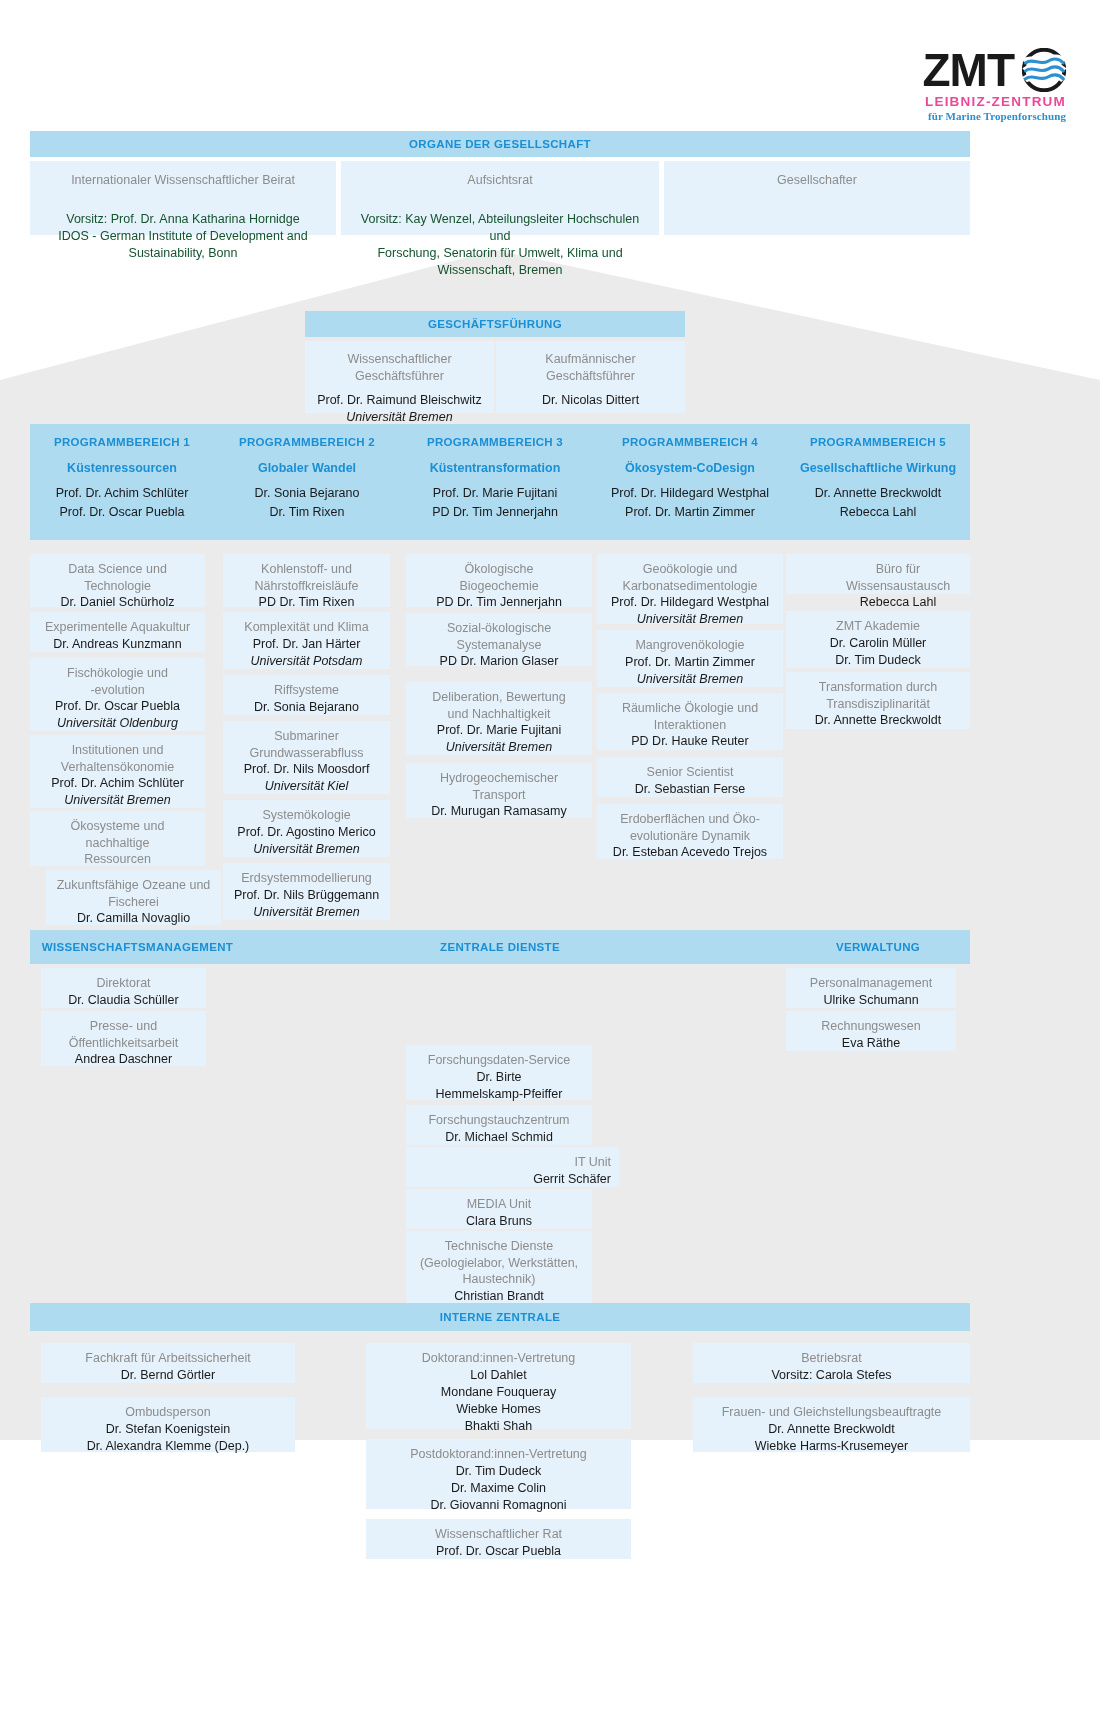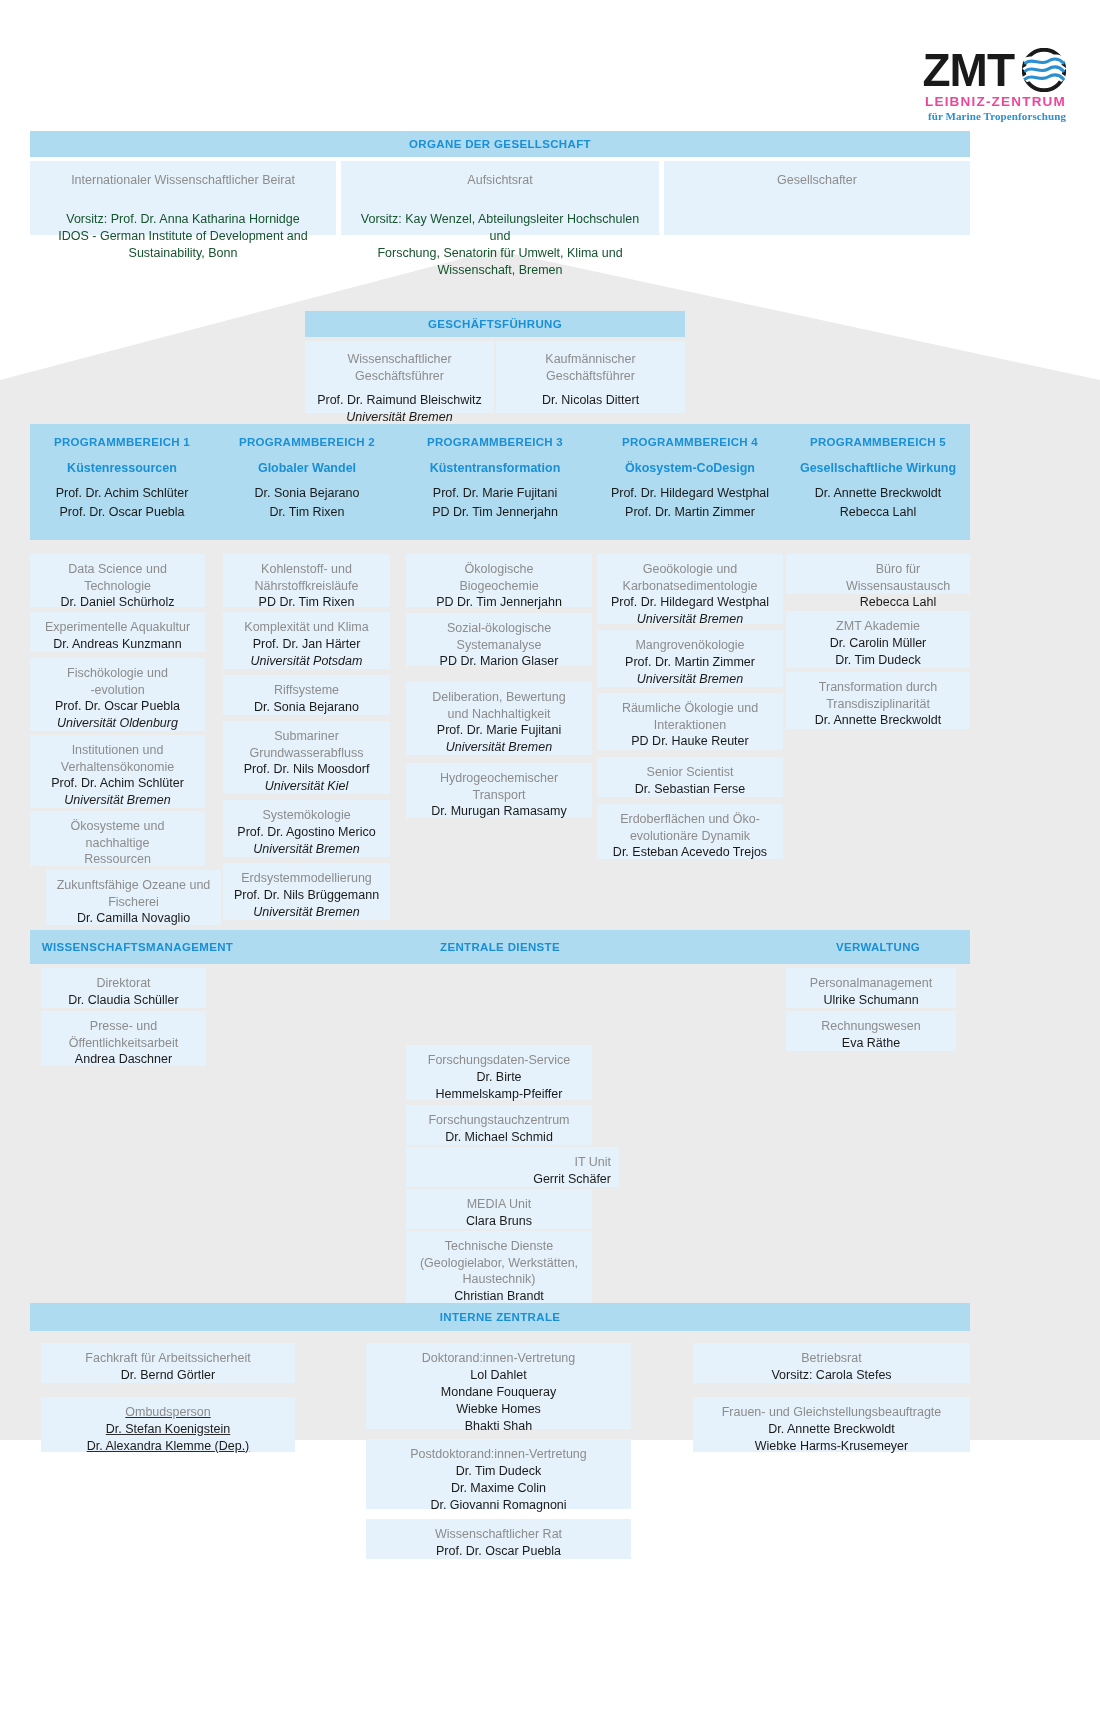--- a/index.html
+++ b/index.html
@@ -352,21 +352,21 @@
     <div class="n ml">Eva Räthe</div>
   </div>
 
   <div class="gremband"></div>
   <div class="grem-lbl">INTERNE ZENTRALE</div>
 
   <div class="card" style="left:41px;top:1343px;width:254px;height:40px;">
     <div class="t ml">Fachkraft für Arbeitssicherheit</div>
     <div class="n ml">Dr. Bernd Görtler</div>
   </div>
-  <div class="card" style="left:41px;top:1397px;width:254px;height:55px;text-decoration:underline;">
+  <div class="card" style="left:41px;top:1397px;width:254px;height:55px;">
     <div class="t ml">Ombudsperson</div>
     <div class="n ml">Dr. Stefan Koenigstein<br>Dr. Alexandra Klemme (Dep.)</div>
   </div>
 
   <div class="card" style="left:366px;top:1343px;width:265px;height:86px;">
     <div class="t ml">Doktorand:innen-Vertretung</div>
     <div class="n ml">Lol Dahlet<br>Mondane Fouqueray<br>Wiebke Homes<br>Bhakti Shah</div>
   </div>
   <div class="card" style="left:366px;top:1439px;width:265px;height:70px;">
     <div class="t ml">Postdoktorand:innen-Vertretung</div>

